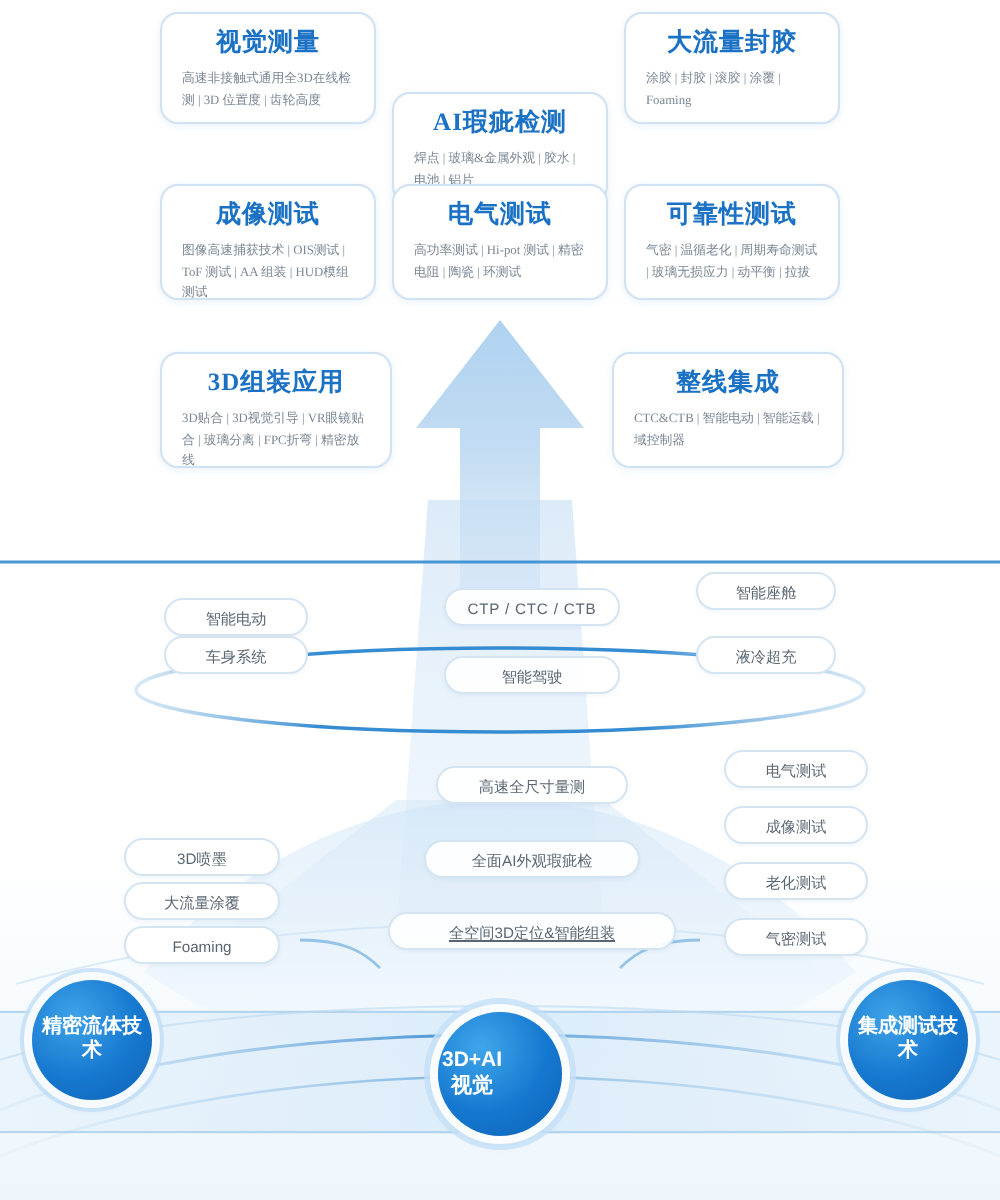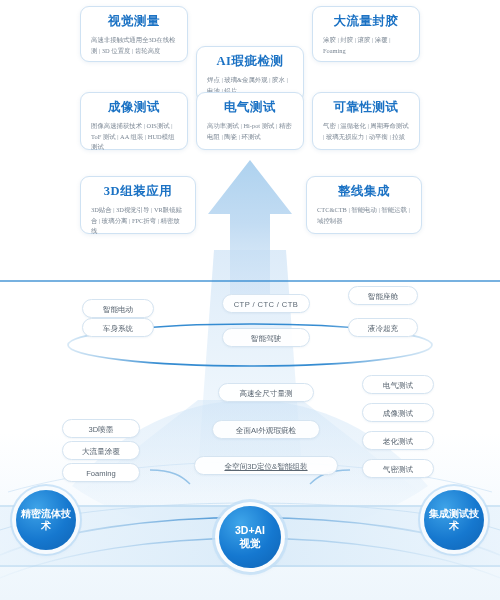--- a/index.html
+++ b/index.html
@@ -63,21 +63,21 @@
     white-space: nowrap;
     box-shadow: 0 1px 2px rgba(90,130,170,.07);
   }
   .pill.wide  { letter-spacing: .4px; }
   .pill.mid   { background: rgba(255,255,255,.92); margin-left: 16px; }
 
   
   .circle {
     position: absolute;
     border-radius: 50%;
-    display: flex; align-items: center; justify-content: center;
+    display: flex; align-items: center; 
     text-align: center;
     color: #ffffff;
     font-weight: bold;
     line-height: 1.25;
   }
   .circle .ctext { display: block; padding: 0 2px; }
 
   .circle.side {
     width: 60px; height: 60px;
     font-size: 10px;

